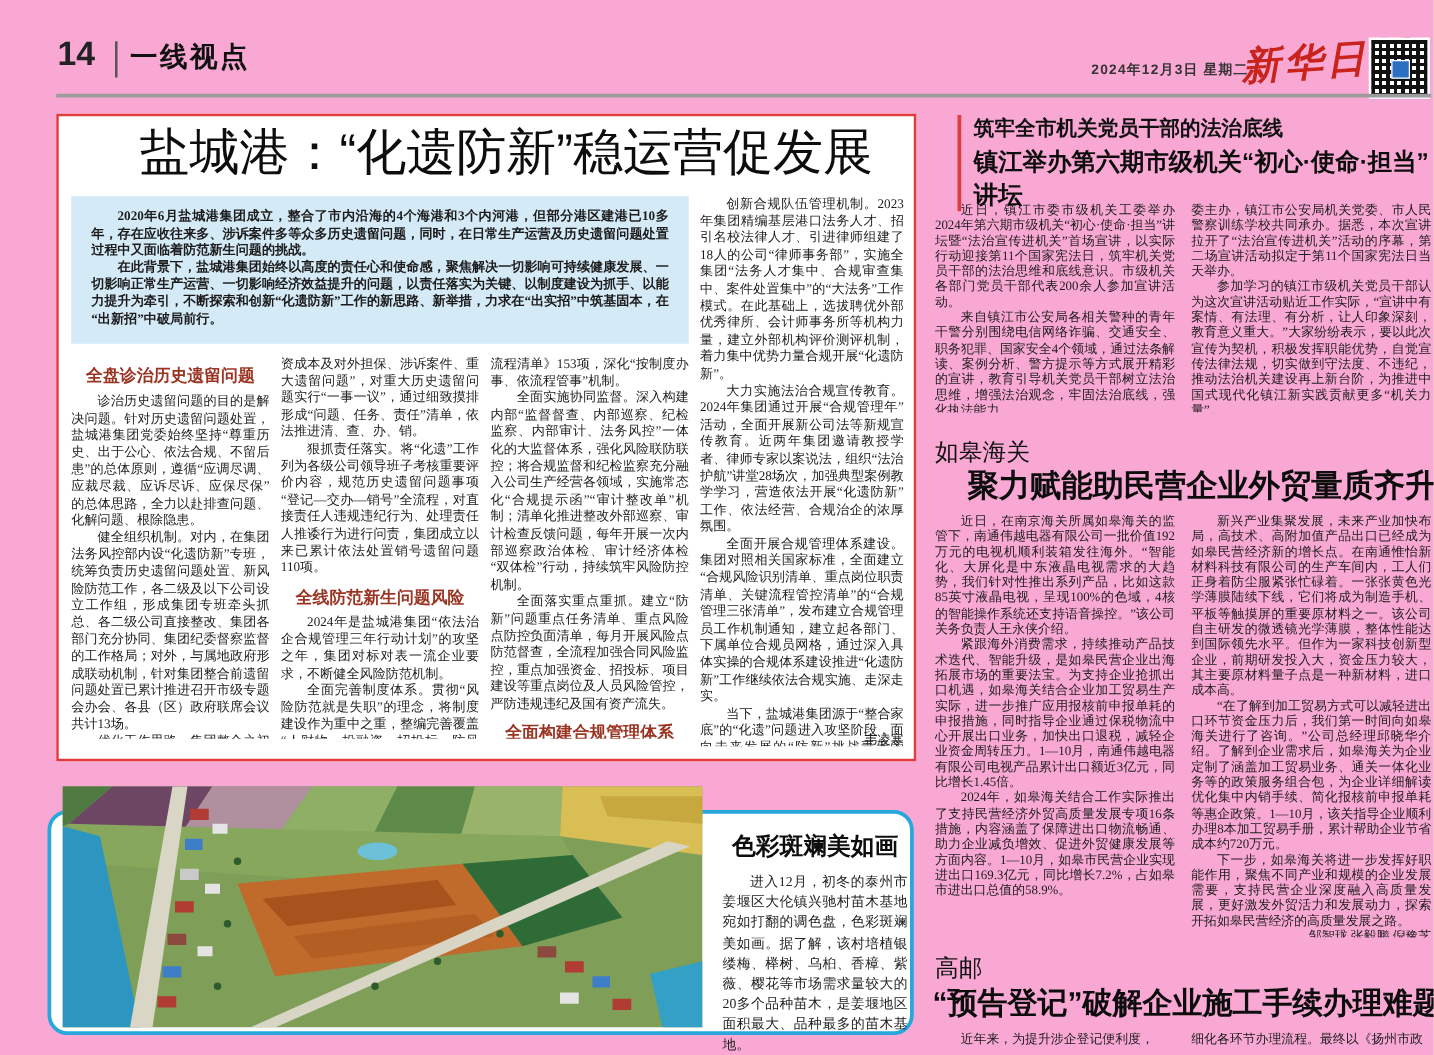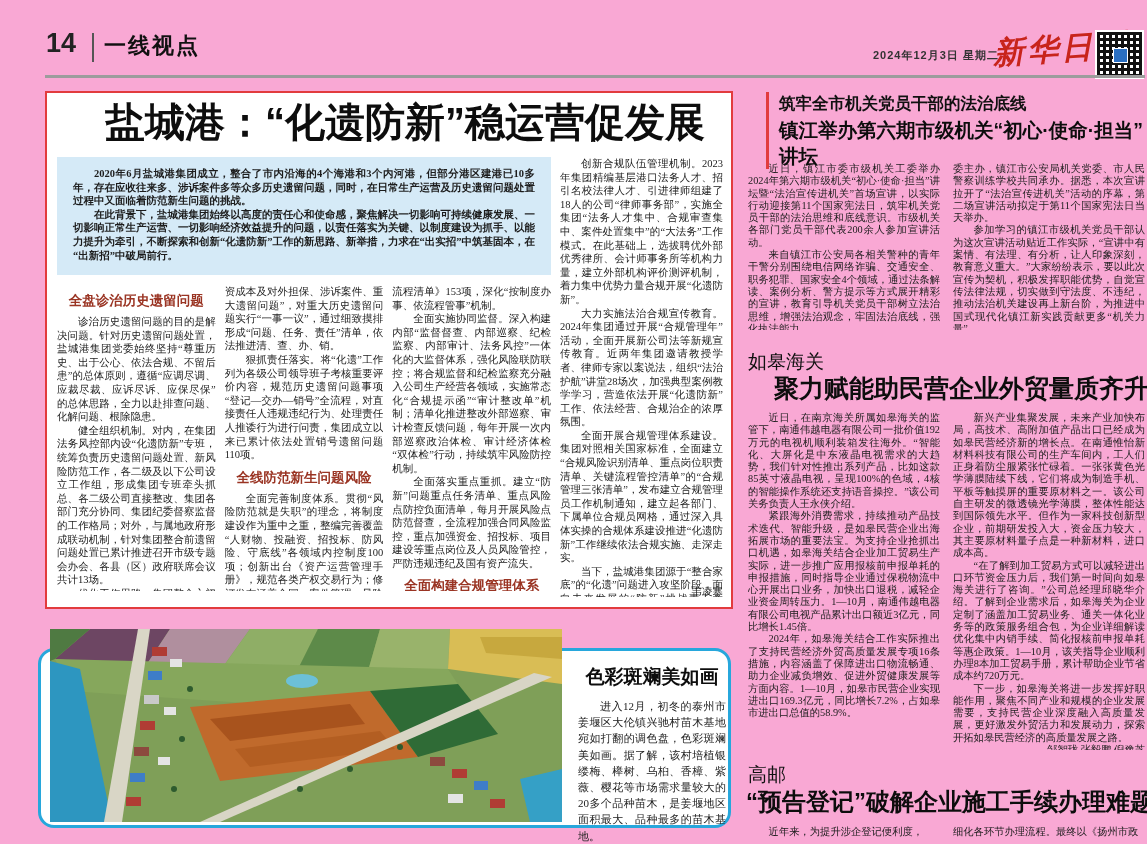--- a/index.html
+++ b/index.html
@@ -16,21 +16,21 @@
             font-style:italic;font-weight:700;font-size:31px;color:#c8241b;
             transform:rotate(-4deg);letter-spacing:3px;}
   .qr{left:1097px;top:32px;width:45px;height:45px;background:
       repeating-linear-gradient(0deg,#111 0 3px,rgba(255,255,255,0) 3px 6px),
       repeating-linear-gradient(90deg,#111 0 3px,#fff 3px 6px);outline:2px solid #fff;}
   .qr-center{position:absolute;left:16px;top:16px;width:13px;height:13px;background:#2a6fc2;border:1px solid #fff;}
   .hdr-rule{left:45px;top:75px;width:1100px;height:3px;background:#9c9c9c;}
 
   
   .main-box{left:45px;top:91px;width:688px;height:518px;border:2px solid #e23b3e;box-sizing:border-box;background:#fff;}
-  .headline{margin-top:5px;text-align:center;font-size:40px;line-height:48px;font-weight:700;color:#0d0d0d;white-space:nowrap;padding-left:32px;}
+  .headline{margin-top:5px;text-align:center;font-size:40px;line-height:48px;font-weight:400;color:#0d0d0d;white-space:nowrap;padding-left:32px;}
   .intro{position:absolute;left:10px;top:64px;width:494px;height:118px;background:#d5eaf7;
          padding:10px 16px;box-sizing:border-box;overflow:hidden;
          font-family:"Liberation Serif","DejaVu Serif",serif;font-weight:700;
          font-size:12.5px;line-height:19.5px;color:#173042;}
   .intro p{margin:0;text-indent:2em;text-align:justify;}
   .cols3{position:absolute;left:10px;top:192px;width:494px;height:306px;display:flex;gap:9px;overflow:hidden;}
   .mcol{flex:1;overflow:hidden;}
   .col4{position:absolute;left:513px;top:64px;width:163px;height:440px;overflow:hidden;}
   .para{font-family:"Liberation Serif","DejaVu Serif",serif;font-size:10.5px;line-height:13.6px;
         text-align:justify;text-indent:2em;margin:0;color:#1c1c1c;}
@@ -91,20 +91,21 @@
       <div class="mcol">
           <div class="subhead">全盘诊治历史遗留问题</div>
           <p class="para">诊治历史遗留问题的目的是解决问题。针对历史遗留问题处置，盐城港集团党委始终坚持“尊重历史、出于公心、依法合规、不留后患”的总体原则，遵循“应调尽调、应裁尽裁、应诉尽诉、应保尽保”的总体思路，全力以赴排查问题、化解问题、根除隐患。</p>
           <p class="para">健全组织机制。对内，在集团法务风控部内设“化遗防新”专班，统筹负责历史遗留问题处置、新风险防范工作，各二级及以下公司设立工作组，形成集团专班牵头抓总、各二级公司直接整改、集团各部门充分协同、集团纪委督察监督的工作格局；对外，与属地政府形成联动机制，针对集团整合前遗留问题处置已累计推进召开市级专题会办会、各县（区）政府联席会议共计13场。</p>
           <p class="para">优化工作思路。集团整合之初即针对历史遗留问题处置开展了“六清”行动，即清理既往“非主业僵尸企业、闲置资源资产、往来款项、对外担保及账户、工程项目、历史合同”。又在新一轮“六清”基础上深入开展“六降”行动，即压降“‘两非’企业、‘两资’资产、应收款项、融</p>
         </div>
       <div class="mcol">
           <p class="para cont">资成本及对外担保、涉诉案件、重大遗留问题”，对重大历史遗留问题实行“一事一议”，通过细致摸排形成“问题、任务、责任”清单，依法推进清、查、办、销。</p>
           <p class="para">狠抓责任落实。将“化遗”工作列为各级公司领导班子考核重要评价内容，规范历史遗留问题事项“登记—交办—销号”全流程，对直接责任人违规违纪行为、处理责任人推诿行为进行问责，集团成立以来已累计依法处置销号遗留问题110项。</p>
           <div class="subhead">全线防范新生问题风险</div>
+          <p class="para">2024年是盐城港集团“依法治企合规管理三年行动计划”的攻坚之年，集团对标对表一流企业要求，不断健全风险防范机制。</p>
           <p class="para">全面完善制度体系。贯彻“风险防范就是失职”的理念，将制度建设作为重中之重，整编完善覆盖“人财物、投融资、招投标、防风险、守底线”各领域内控制度100项；创新出台《资产运营管理手册》，规范各类产权交易行为；修订发布涵盖合同、案件管理、风险管理等13项办法在内的《法律事务管理制度》；梳理形成集团总部《内控审批事项</p>
         </div>
       <div class="mcol">
           <p class="para cont">流程清单》153项，深化“按制度办事、依流程管事”机制。</p>
           <p class="para">全面实施协同监督。深入构建内部“监督督查、内部巡察、纪检监察、内部审计、法务风控”一体化的大监督体系，强化风险联防联控；将合规监督和纪检监察充分融入公司生产经营各领域，实施常态化“合规提示函”“审计整改单”机制；清单化推进整改外部巡察、审计检查反馈问题，每年开展一次内部巡察政治体检、审计经济体检“双体检”行动，持续筑牢风险防控机制。</p>
           <p class="para">全面落实重点重抓。建立“防新”问题重点任务清单、重点风险点防控负面清单，每月开展风险点防范督查，全流程加强合同风险监控，重点加强资金、招投标、项目建设等重点岗位及人员风险管控，严防违规违纪及国有资产流失。</p>
           <div class="subhead">全面构建合规管理体系</div>
         </div>
     </div>
     <div class="col4">

